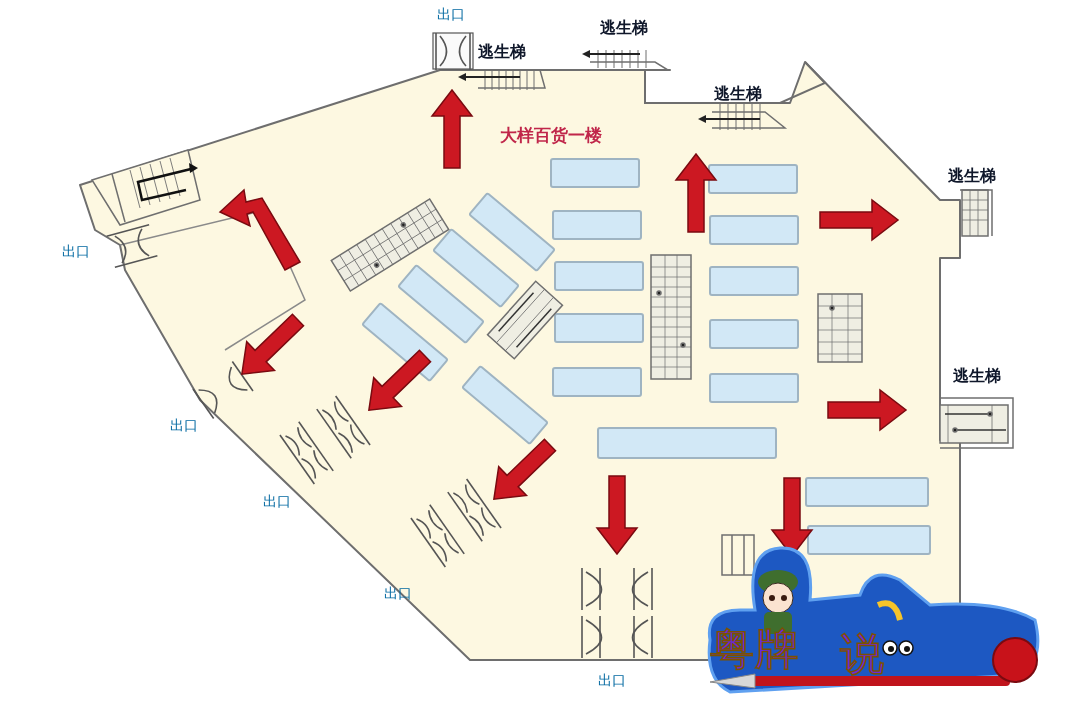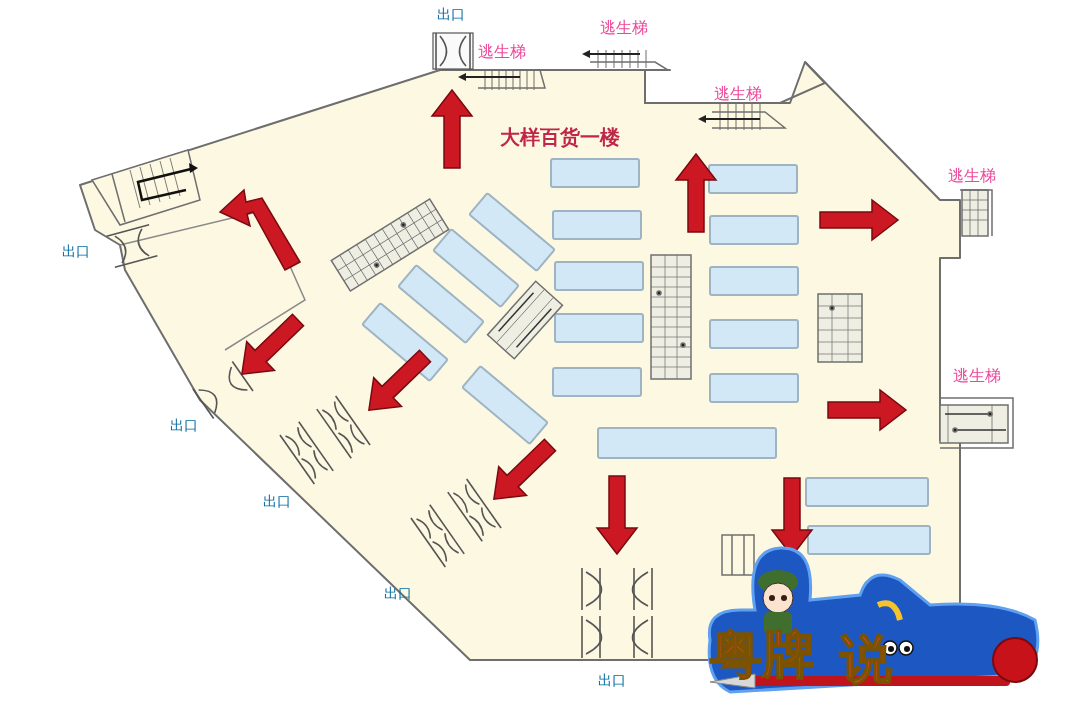--- a/index.html
+++ b/index.html
@@ -1,23 +1,23 @@
 <!DOCTYPE html>
 <html><head>
 <meta charset="utf-8">
 <style>
   html, body { margin:0; padding:0; background:#ffffff; }
   body { width:1080px; height:720px; overflow:hidden; position:relative; font-family:"DejaVu Serif", serif; }
   #plan { position:absolute; left:0; top:0; width:1080px; height:720px; }
-  .lbl { position:absolute; color:#ec4899; font-family:"DejaVu Serif", serif; font-weight:normal; white-space:nowrap; letter-spacing:0px; }
+  .lbl { position:absolute; color:#0f172a; font-family:"DejaVu Serif", serif; font-weight:bold; white-space:nowrap; letter-spacing:0px; }
   .lbl-exit { font-size:14px; font-weight:normal; color:#0369a1; }
   .lbl-stair { font-size:16px; }
-  .lbl-title { font-size:20px; color:#c0264a; font-weight:bold; }
+  .lbl-title { font-size:17px; color:#c0264a; font-weight:bold; }
   #logo { position:absolute; left:700px; top:540px; width:345px; height:160px; }
-  .logo-text { position:absolute; font-family:"DejaVu Sans", sans-serif; font-weight:bold; font-size:52px; color:#ef4444; -webkit-text-stroke:1.5px #7a5200; letter-spacing:1px; }
+  .logo-text { position:absolute; font-family:"DejaVu Sans", sans-serif; font-weight:normal; font-size:44px; color:#6d28d9; -webkit-text-stroke:1.5px #7a5200; letter-spacing:1px; }
 </style>
 </head>
 <body>
 
 <svg id="plan" viewBox="0 0 1080 720" xmlns="http://www.w3.org/2000/svg">
   <defs>
     <linearGradient id="arrowGrad" x1="0" y1="0" x2="1" y2="0">
       <stop offset="0" stop-color="#9e0d14"></stop>
       <stop offset="0.5" stop-color="#d8202a"></stop>
       <stop offset="1" stop-color="#9e0d14"></stop>

